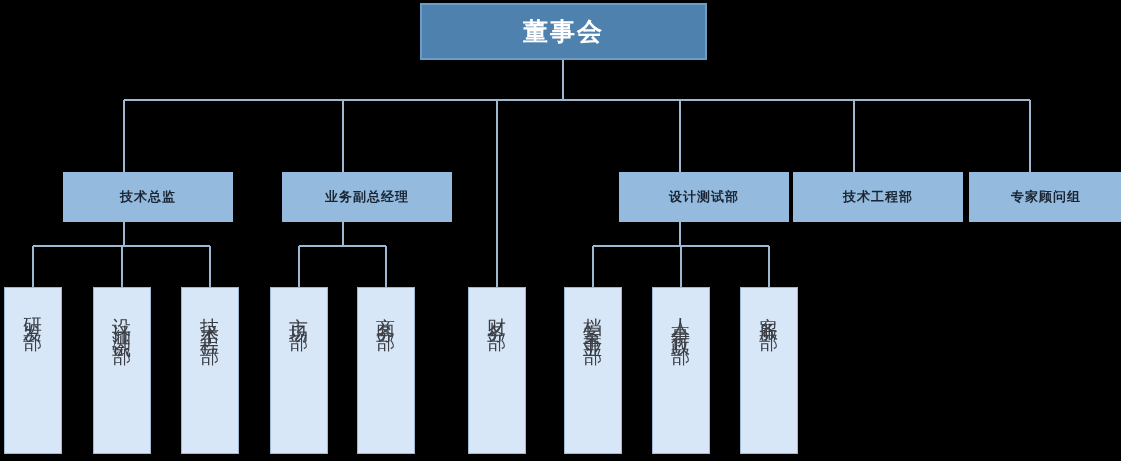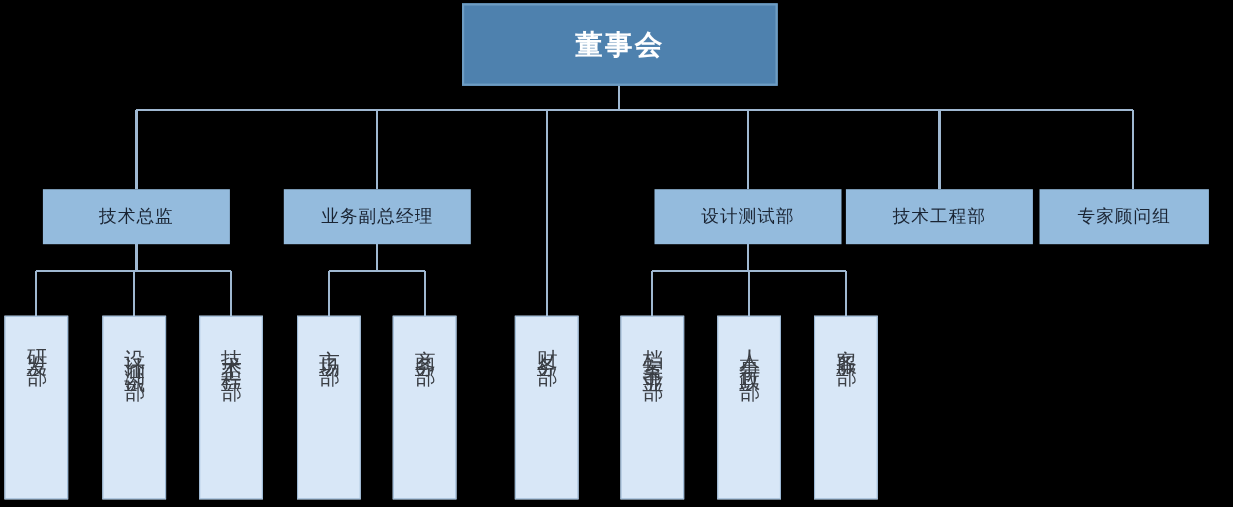--- a/index.html
+++ b/index.html
@@ -39,41 +39,42 @@
     border: 2px solid var(--level1-border, #6E9DC3);
     color: var(--level1-text, #FFFFFF);
     font-weight: bold;
     font-size: 25px;
     letter-spacing: 2px;
   }
   
   .l2 {
     background: var(--level2-fill, #94BBDD);
     color: var(--level2-text, #1A2433);
-    font-weight: normal;
-    font-size: 16px;
+    font-weight: bold;
+    font-size: 13px;
     letter-spacing: 1px;
+    margin-left: 24px;
   }
   
   .l3 {
     background: var(--level3-fill, #D8E7F7);
     border: 1px solid var(--level3-border, #9CB8D4);
     color: var(--level3-text, #3A3E44);
     align-items: flex-start;
     padding-top: 14px;
   }
   .l3 .label {
     writing-mode: vertical-rl;
     text-orientation: upright;
     font-size: 19px;
     letter-spacing: 7px;
     line-height: 1;
   }
   
-  .n-board    { left: 420px; top: 3px;   width: 287px; height: 75px; }
+  .n-board    { left: 420px; top: 3px;   width: 287px; height: 57px; }
   .n-tech     { left: 39px;  top: 172px; width: 170px; height: 50px; }
   .n-biz      { left: 258px; top: 172px; width: 170px; height: 50px; }
   .n-admin    { left: 595px; top: 172px; width: 170px; height: 50px; }
   .n-gmasst   { left: 769px; top: 172px; width: 170px; height: 50px; }
   .n-expert   { left: 945px; top: 172px; width: 154px; height: 50px; }
   .l3         { top: 287px;  width: 58px; height: 167px; }
   .n-rd       { left: 4px; }
   .n-design   { left: 93px; }
   .n-techeng  { left: 181px; }
   .n-market   { left: 270px; }

